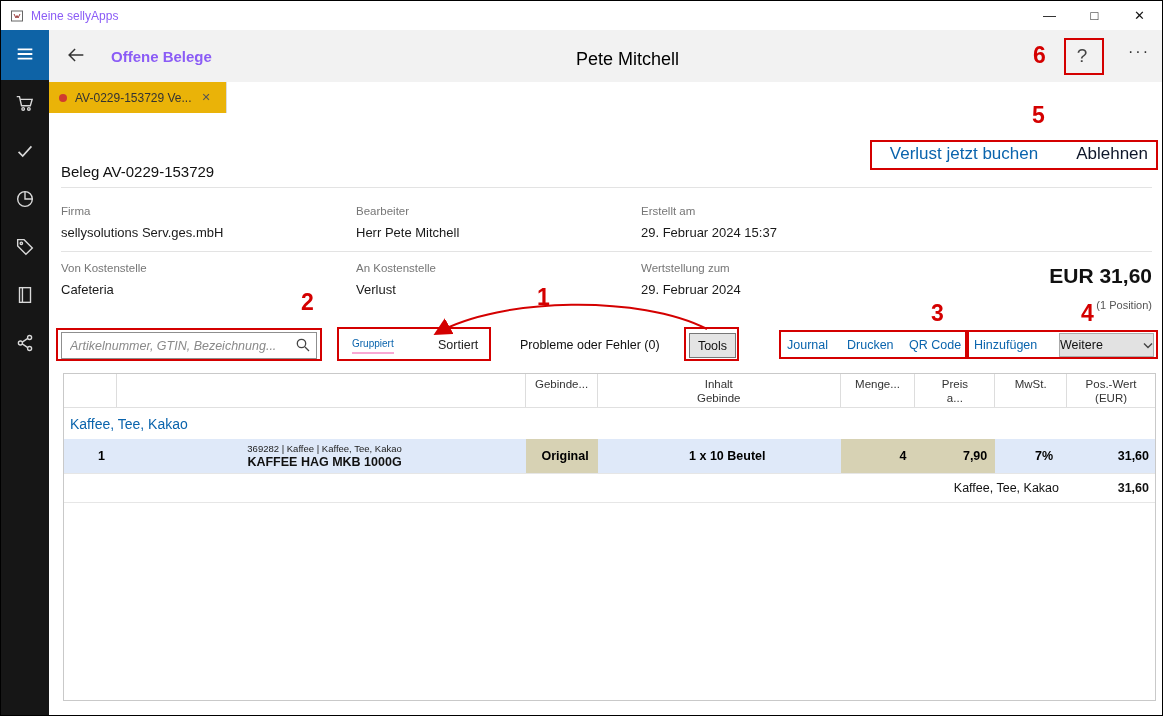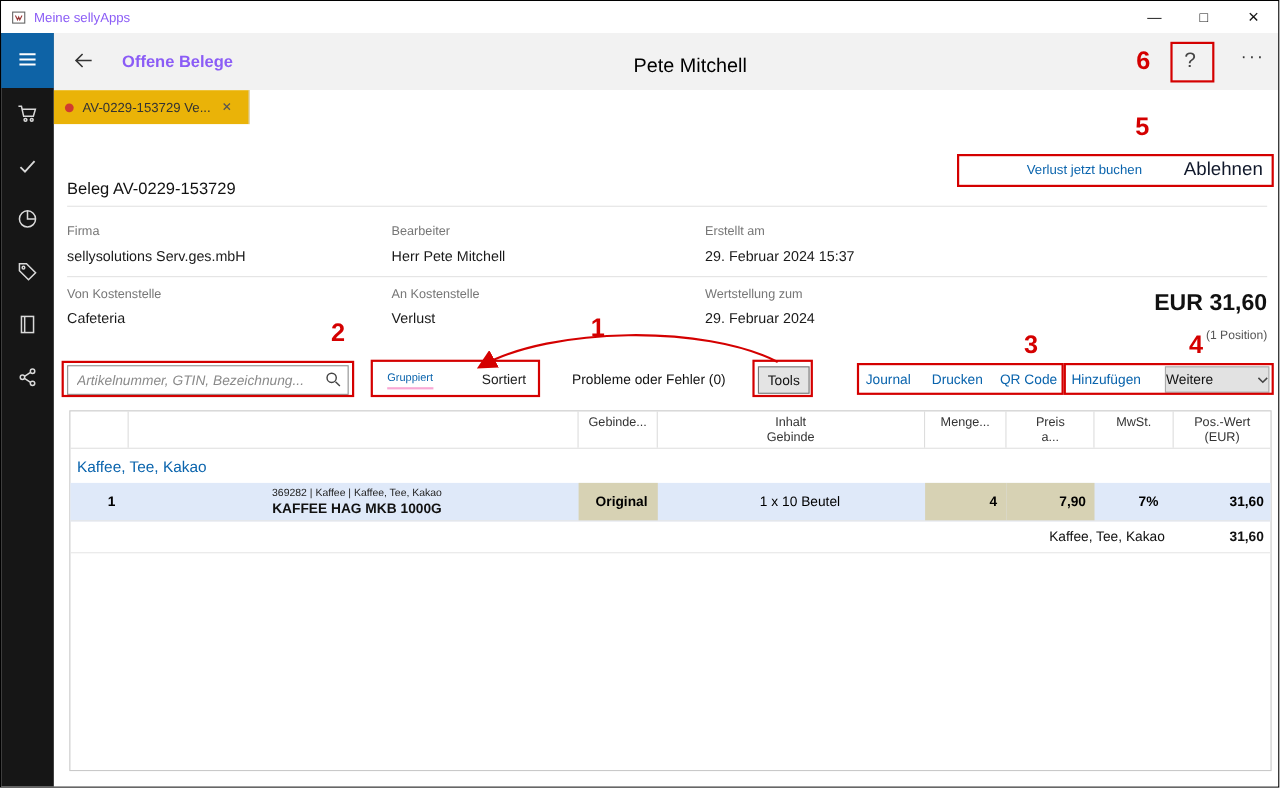--- a/index.html
+++ b/index.html
@@ -32,21 +32,21 @@
   .tab { position:absolute; left:0; top:0; width:178px; height:31px; background:#eab308; border-right:1px solid #dcdcdc; display:flex; align-items:center; }
   .tabdot { width:8px; height:8px; border-radius:50%; background:#d03b2f; margin-left:10px; }
   .tablabel { margin-left:8px; font-size:12px; color:#333; }
   .tabclose { margin-left:10px; font-size:11px; color:#555; background:none; border:none; }
 
   
   .content { position:absolute; top:112px; left:48px; right:0; bottom:0; background:#fff; }
   .doc-title { position:absolute; left:12px; top:14px; font-size:21px; font-weight:bold; color:#111; }
   .doc-sub { position:absolute; left:12px; top:50px; font-size:15px; color:#111; }
   .doc-actions { position:absolute; right:14px; top:31px; display:flex; gap:38px; align-items:center; }
-  .btn-book { font-size:12px; color:#0a64ad; background:none; border:none; }
+  .btn-book { font-size:17px; color:#0a64ad; background:none; border:none; }
   .btn-reject { font-size:17px; color:#0f172a; background:none; border:none; }
   .divider { position:absolute; left:12px; right:10px; height:1px; background:#e3e3e3; }
   .flabel { position:absolute; font-size:11.5px; color:#767676; }
   .fvalue { position:absolute; font-size:13px; color:#1a1a1a; }
   .total { position:absolute; right:10px; top:151px; font-size:21px; font-weight:bold; color:#111; }
   .total-note { position:absolute; right:10px; top:186px; font-size:11px; color:#555; }
 
   
   .searchwrap { position:absolute; left:12px; top:219px; width:256px; height:27px; }
   .searchwrap input { width:100%; height:100%; border:1px solid #8f8f8f; padding:0 26px 0 8px; font-size:12.5px; font-family:"Liberation Sans",sans-serif; }
@@ -73,21 +73,21 @@
   .c0{width:53px;} .c1{width:410px;} .c2{width:72px;} .c3{width:243px;} .c4{width:75px;} .c5{width:80px;} .c6{width:72px;} .c7{width:88px;}
   .grouprow { height:31px; display:flex; align-items:center; padding-left:6px; font-size:14px; color:#0a64ad; }
   .datarow { height:35px; background:#dfe9f9; border-bottom:1px solid #e6e6e6; }
   .datarow .cell { display:flex; flex-direction:column; justify-content:center; font-size:12.5px; }
   .cell-pos { align-items:flex-end; padding-right:12px; font-weight:bold; }
   .cell-article { padding-left:6px; }
   .art-meta { font-size:9.5px; color:#222; }
   .art-name { font-size:12.5px; font-weight:bold; color:#111; margin-top:1px; }
   .tan { background:#d7d2b4; }
   .cell-gebinde { padding-left:6px; font-weight:bold; }
-  .cell-inhalt { padding-left:16px; font-weight:normal; }
+  .cell-inhalt { padding-left:16px; font-weight:bold; }
   .num { align-items:flex-end; font-weight:bold; }
   .cell-menge { padding-right:9px; }
   .cell-preis { padding-right:8px; }
   .cell-mwst { padding-right:14px; }
   .cell-wert { padding-right:6px; }
   .sumrow { height:29px; display:flex; align-items:center; border-bottom:1px solid #e6e6e6; }
   .sum-label { flex:1; text-align:right; padding-right:8px; font-size:12.5px; color:#111; }
   .sum-value { width:88px; text-align:right; padding-right:6px; font-size:12.5px; font-weight:bold; color:#111; }
 
   

